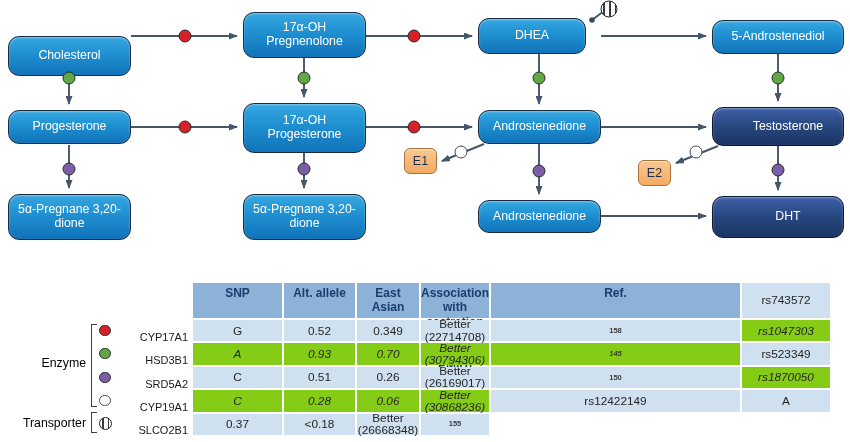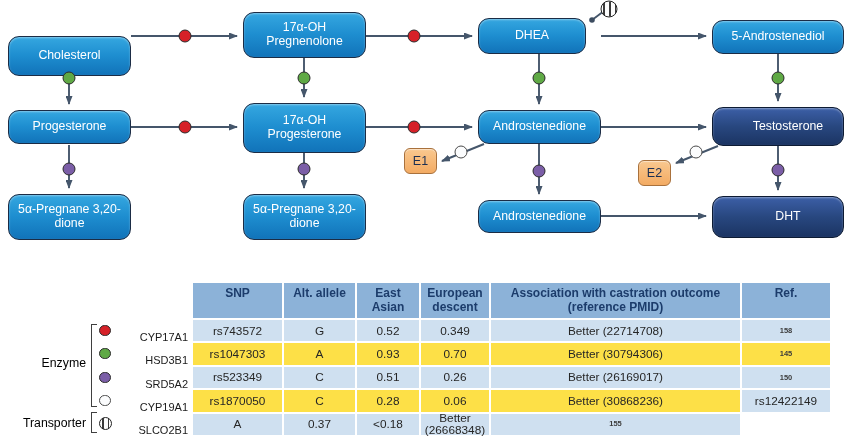--- a/index.html
+++ b/index.html
@@ -57,21 +57,21 @@
   .th {
     background:#8cb2d8; color:#1c3c6b; font-weight:bold; font-size:12px;
     display:flex; align-items:flex-start; justify-content:center; text-align:center;
     padding:3px 2px 0 2px; line-height:1.2;
   }
   .td {
     font-size:11.8px; color:#262626; display:flex; align-items:center;
     justify-content:center; text-align:center; line-height:1.05;
   }
   .r-odd  { background:#cfe0f0; }
-  .r-even { background:#fde047; }
+  .r-even { background:#84cc16;font-style:italic; }
   .ref { font-size:7.5px; font-weight:bold; color:#3c3c3c; }
 
   
   .lg-row {
     position:absolute; left:99px; width:89px; height:23px;
     display:flex; align-items:center;
   }
   .lg-name { flex:1; text-align:right; font-size:11px; color:#1a1a1a;margin-top:12px; }
   .bracket {
     position:absolute; width:6px;
@@ -207,21 +207,20 @@
   </div>
   <div class="lg-row" style="top:412px">
     <span class="dot sm striped" style="width:13px;height:13px"></span>
     <span class="lg-name">SLCO2B1</span>
   </div>
 
   <div class="datatable">
     <div class="th">SNP</div>
     <div class="th">Alt. allele</div>
     <div class="th">East Asian</div>
-    <div class="th">European descent</div>
     <div class="th">Association with castration outcome (reference PMID)</div>
     <div class="th">Ref.</div>
 
     <div class="td r-odd">rs743572</div>
     <div class="td r-odd">G</div>
     <div class="td r-odd">0.52</div>
     <div class="td r-odd">0.349</div>
     <div class="td r-odd">Better (22714708)</div>
     <div class="td r-odd ref">158</div>
 

